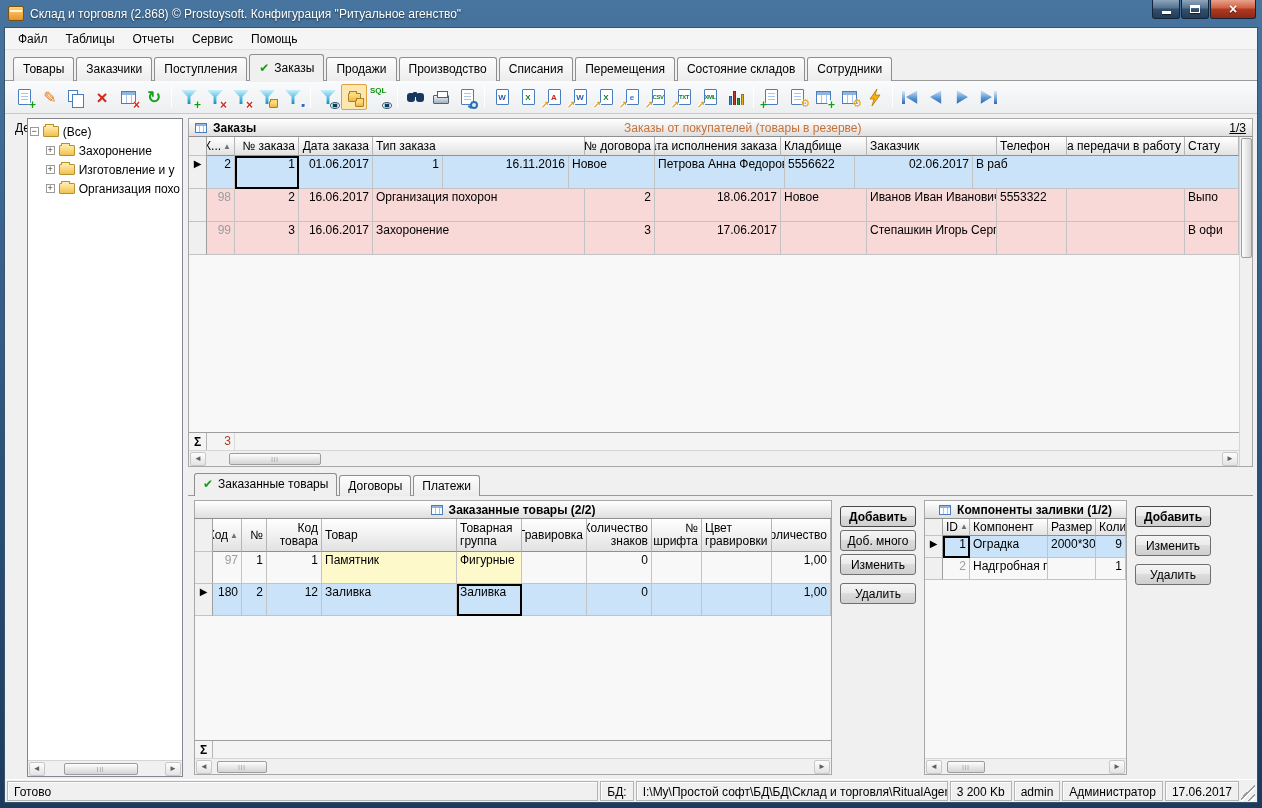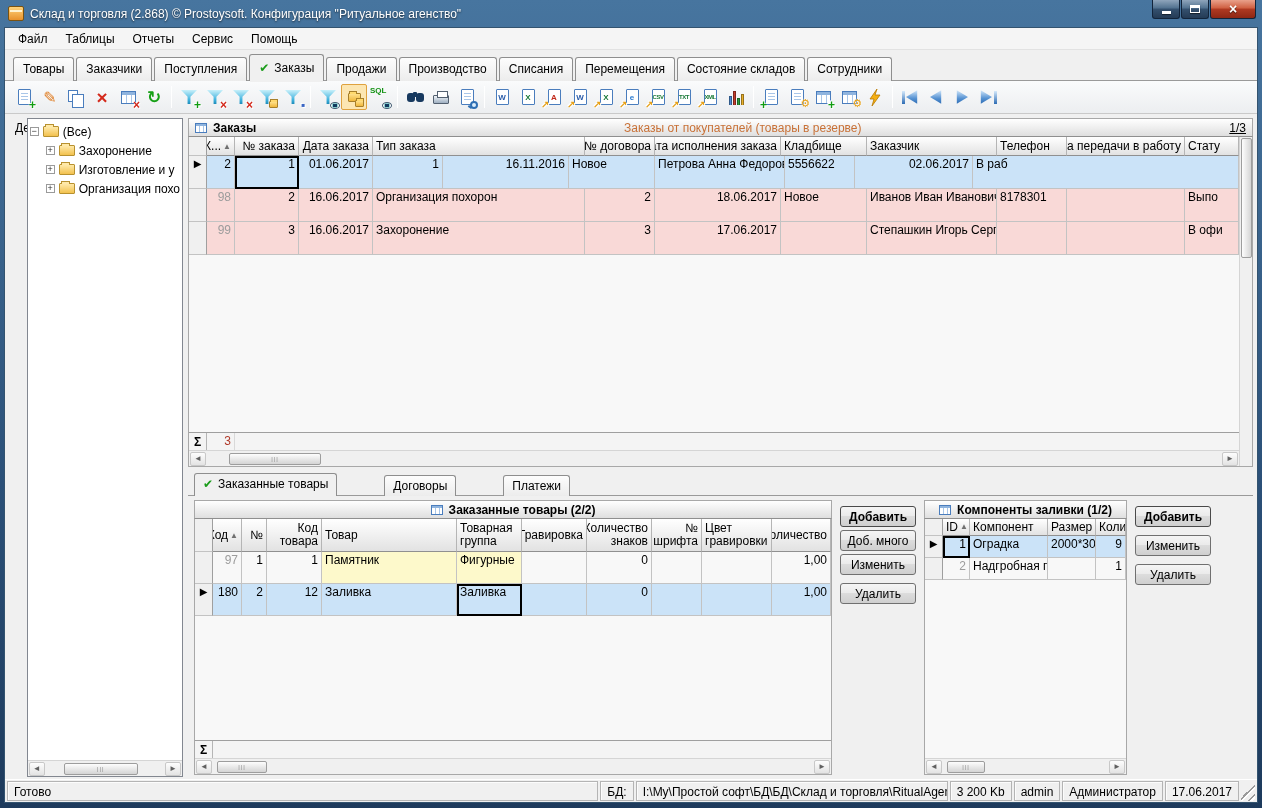--- a/index.html
+++ b/index.html
@@ -121,21 +121,21 @@
 
   
   .og-m { width:18px; } .og-c0 { width:28px; } .og-c1 { width:64px; } .og-c2 { width:74px; }
   .og-c3 { width:212px; } .og-c4 { width:70px; } .og-c5 { width:126px; } .og-c6 { width:86px; }
   .og-c7 { width:130px; } .og-c8 { width:70px; } .og-c9 { width:118px; } .og-c10 { flex:1 !important; min-width:0; }
   .og-row { height:33px; }
   .og-row .gcell { height:33px; }
   .og-hrow { height:19px; } .og-hrow .gcell { height:19px; }
 
   
-  .btabs { display:flex; align-items:flex-end; padding:6px 0 0 6px; height:29px; position:relative; flex:none;gap:45px; }
+  .btabs { display:flex; align-items:flex-end; padding:6px 0 0 6px; height:29px; position:relative; flex:none; }
   .btabs::after { content:""; position:absolute; left:0; right:0; bottom:0; height:1px; background:#9a9a9a; }
   .btab { position:relative; z-index:1; border:1px solid #8e8e8e; border-bottom:none; border-radius:3px 3px 0 0; background:linear-gradient(#fdfdfd,#ececec); padding:3px 8px 4px; margin-right:2px; height:21px; white-space:nowrap; }
   .btab.active { height:23px; background:#f0f0f0; }
   .btab.active::after { content:""; position:absolute; left:0; right:0; bottom:-1px; height:1px; background:#f0f0f0; }
 
   
   .bottom-block { flex:1; display:flex; padding:4px 2px 2px 6px; gap:8px; min-height:0; }
   .bpanel { display:flex; flex-direction:column; min-height:0; }
   .bpanel .panel-hdr { justify-content:center; }
   .goods-panel { width:638px; flex:none; }
@@ -460,21 +460,21 @@
             <div class="grow og-row r-pink">
               <span class="marker og-m"></span>
               <span class="gcell og-c0 num gray">98</span>
               <span class="gcell og-c1 num">2</span>
               <span class="gcell og-c2 num">16.06.2017</span>
               <span class="gcell og-c3">Организация похорон</span>
               <span class="gcell og-c4 num">2</span>
               <span class="gcell og-c5 num">18.06.2017</span>
               <span class="gcell og-c6">Новое</span>
               <span class="gcell og-c7">Иванов Иван Иванович</span>
-              <span class="gcell og-c8">8178301</span>
+              <span class="gcell og-c8">5553322</span>
               <span class="gcell og-c9 num"></span>
               <span class="gcell og-c10">Выпо</span>
             </div>
             <div class="grow og-row r-pink">
               <span class="marker og-m"></span>
               <span class="gcell og-c0 num gray">99</span>
               <span class="gcell og-c1 num">3</span>
               <span class="gcell og-c2 num">16.06.2017</span>
               <span class="gcell og-c3">Захоронение</span>
               <span class="gcell og-c4 num">3</span>

